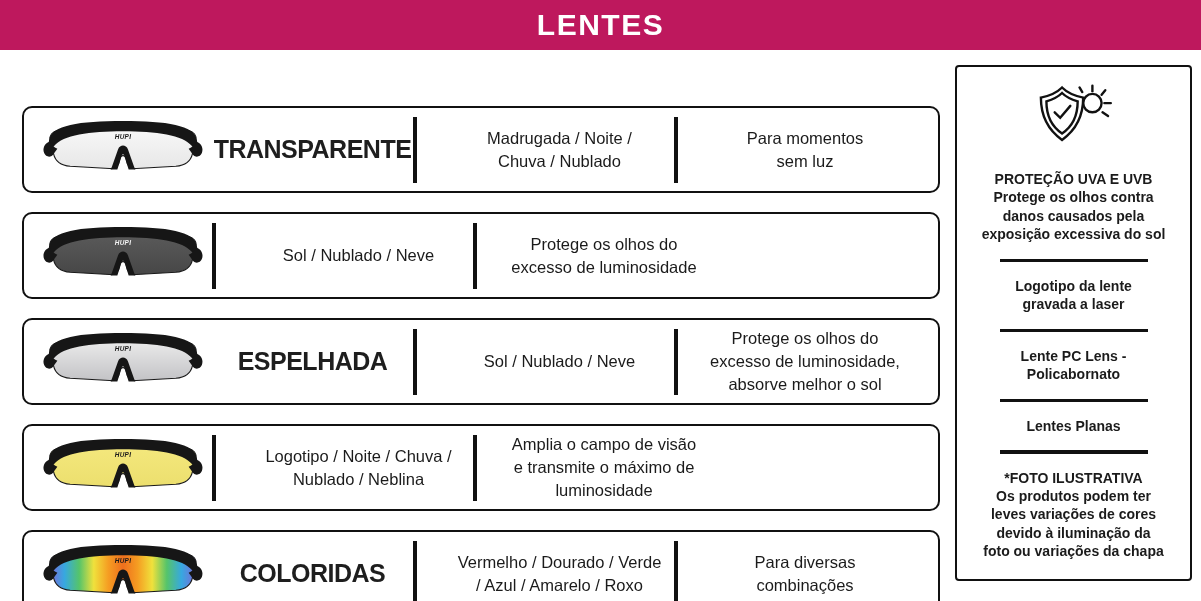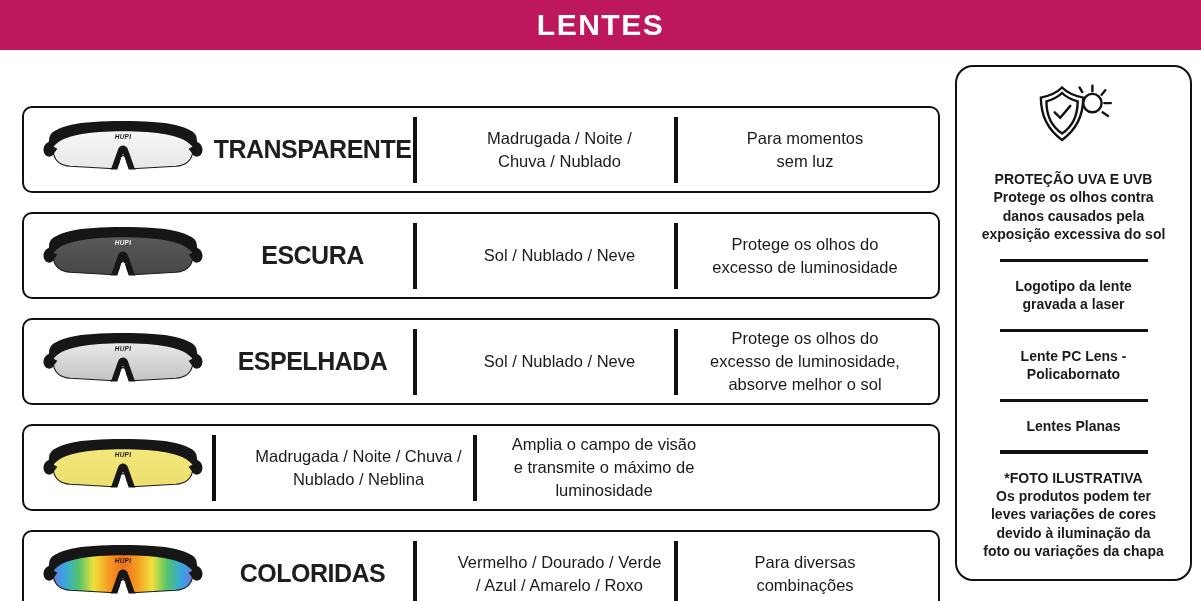--- a/index.html
+++ b/index.html
@@ -22,21 +22,21 @@
 
   .name { flex:1; text-align:center; font-size:25px; font-weight:bold;
           letter-spacing:-0.5px; color:#1e1e1e; }
 
   .vdiv { width:4px; height:66px; background:#111111; flex-shrink:0; }
 
   .cell { text-align:center; font-size:16.5px; line-height:1.38; white-space:pre-line; color:#1b1b1b; }
   .cell.conditions { width:257px;padding-left:28px; }
   .cell.description { width:254px; }
 
-  .panel { width:237px; height:516px; border:2px solid #111111; border-radius:18px;
+  .panel { width:237px; height:516px; border:2px solid #111111; border-radius:4px;
            display:flex; flex-direction:column; align-items:center;
            justify-content:space-between; padding:14px 8px 18px 8px; text-align:center; }
   .panel-icon svg { width:92px; height:70px; }
   .sec-title { font-weight:bold; font-size:14px; line-height:1.32; }
   .sec-body  { font-weight:bold; font-size:14px; line-height:1.32; white-space:pre-line;text-align:center; }
   .hdiv { width:148px; height:3.5px; background:#111111; }
 
   .hupi-logo { font-family:"Liberation Sans", sans-serif; font-size:8.5px;
                font-weight:bold; font-style:italic; letter-spacing:0.4px; }
 </style>
@@ -87,21 +87,20 @@
               </linearGradient>
             </defs>
           <path d="M24,24 C55,19 165,19 196,24 C204,25.5 208,31 206.5,37 L202,55 C199.5,66 191,70.5 180,71.5 L128,74.5 C119,75.5 115.5,70 114.5,63 C113.5,55.5 106.5,55.5 105.5,63 C104.5,70 101,75.5 92,74.5 L40,71.5 C29,70.5 20.5,66 18,55 L13.5,37 C12,31 16,25.5 24,24 Z" fill="url(#lens-grad-1)" stroke="#1a1a1a" stroke-width="1.5"></path>
           <path d="M12,37 C15,17 52,11.5 110,11.5 C168,11.5 205,17 208,37 L208.8,42 C209.3,47 204,48.5 201,44.5 C190,30 154,25 110,25 C66,25 30,30 19,44.5 C16,48.5 10.7,47 11.2,42 Z" fill="#161616"></path>
           <path d="M12.5,39 C6,41 3,48 5.5,54 C7.5,59 13.5,60.5 17,56.5 L23,48.5 C18.5,46 15,43 12.5,39 Z" fill="#161616"></path>
           <path d="M207.5,39 C214,41 217,48 214.5,54 C212.5,59 206.5,60.5 203,56.5 L197,48.5 C201.5,46 205,43 207.5,39 Z" fill="#161616"></path>
           <path d="M94,76 L103.5,49 C106,42.5 114,42.5 116.5,49 L126,76 L117.5,76 L111.5,57 C110.8,55 109.2,55 108.5,57 L102.5,76 Z" fill="#161616"></path>
           <text class="hupi-logo" x="110" y="36" text-anchor="middle" fill="#f5f5f5">HUPI</text>
         </svg>
       </div>
-      <h2 class="name">ESCURA</h2>
       <div class="vdiv"></div>
       <p class="cell conditions">Sol / Nublado / Neve</p>
       <div class="vdiv"></div>
       <p class="cell description">Protege os olhos do
 excesso de luminosidade</p>
     </section>
 
     <section class="row">
       <div class="glasses">
         <svg viewBox="0 0 220 100">
@@ -139,21 +138,21 @@
             </defs>
           <path d="M24,24 C55,19 165,19 196,24 C204,25.5 208,31 206.5,37 L202,55 C199.5,66 191,70.5 180,71.5 L128,74.5 C119,75.5 115.5,70 114.5,63 C113.5,55.5 106.5,55.5 105.5,63 C104.5,70 101,75.5 92,74.5 L40,71.5 C29,70.5 20.5,66 18,55 L13.5,37 C12,31 16,25.5 24,24 Z" fill="url(#lens-grad-3)" stroke="#1a1a1a" stroke-width="1.5"></path>
           <path d="M12,37 C15,17 52,11.5 110,11.5 C168,11.5 205,17 208,37 L208.8,42 C209.3,47 204,48.5 201,44.5 C190,30 154,25 110,25 C66,25 30,30 19,44.5 C16,48.5 10.7,47 11.2,42 Z" fill="#161616"></path>
           <path d="M12.5,39 C6,41 3,48 5.5,54 C7.5,59 13.5,60.5 17,56.5 L23,48.5 C18.5,46 15,43 12.5,39 Z" fill="#161616"></path>
           <path d="M207.5,39 C214,41 217,48 214.5,54 C212.5,59 206.5,60.5 203,56.5 L197,48.5 C201.5,46 205,43 207.5,39 Z" fill="#161616"></path>
           <path d="M94,76 L103.5,49 C106,42.5 114,42.5 116.5,49 L126,76 L117.5,76 L111.5,57 C110.8,55 109.2,55 108.5,57 L102.5,76 Z" fill="#161616"></path>
           <text class="hupi-logo" x="110" y="36" text-anchor="middle" fill="#1a1a1a">HUPI</text>
         </svg>
       </div>
       <div class="vdiv"></div>
-      <p class="cell conditions">Madrugada / Noite / Chuva /
+      <p class="cell conditions">Logotipo / Noite / Chuva /
 Nublado / Neblina</p>
       <div class="vdiv"></div>
       <p class="cell description">Amplia o campo de visão
 e transmite o máximo de
 luminosidade</p>
     </section>
 
     <section class="row">
       <div class="glasses">
         <svg viewBox="0 0 220 100">

